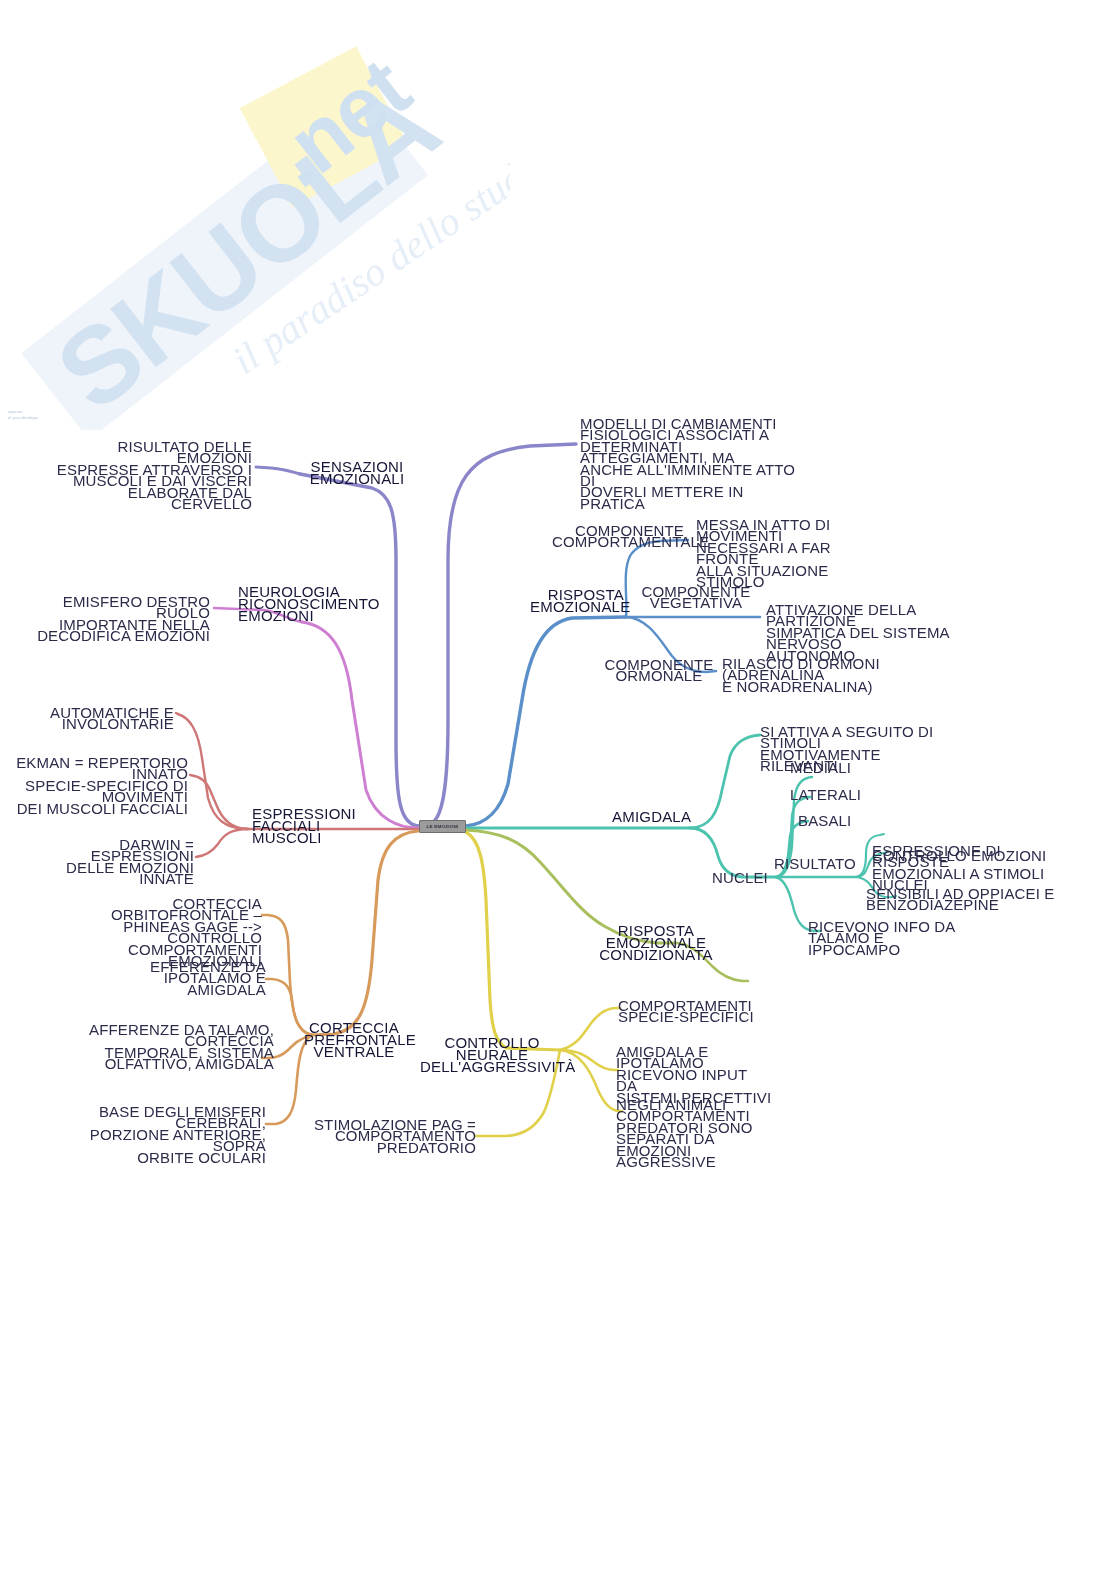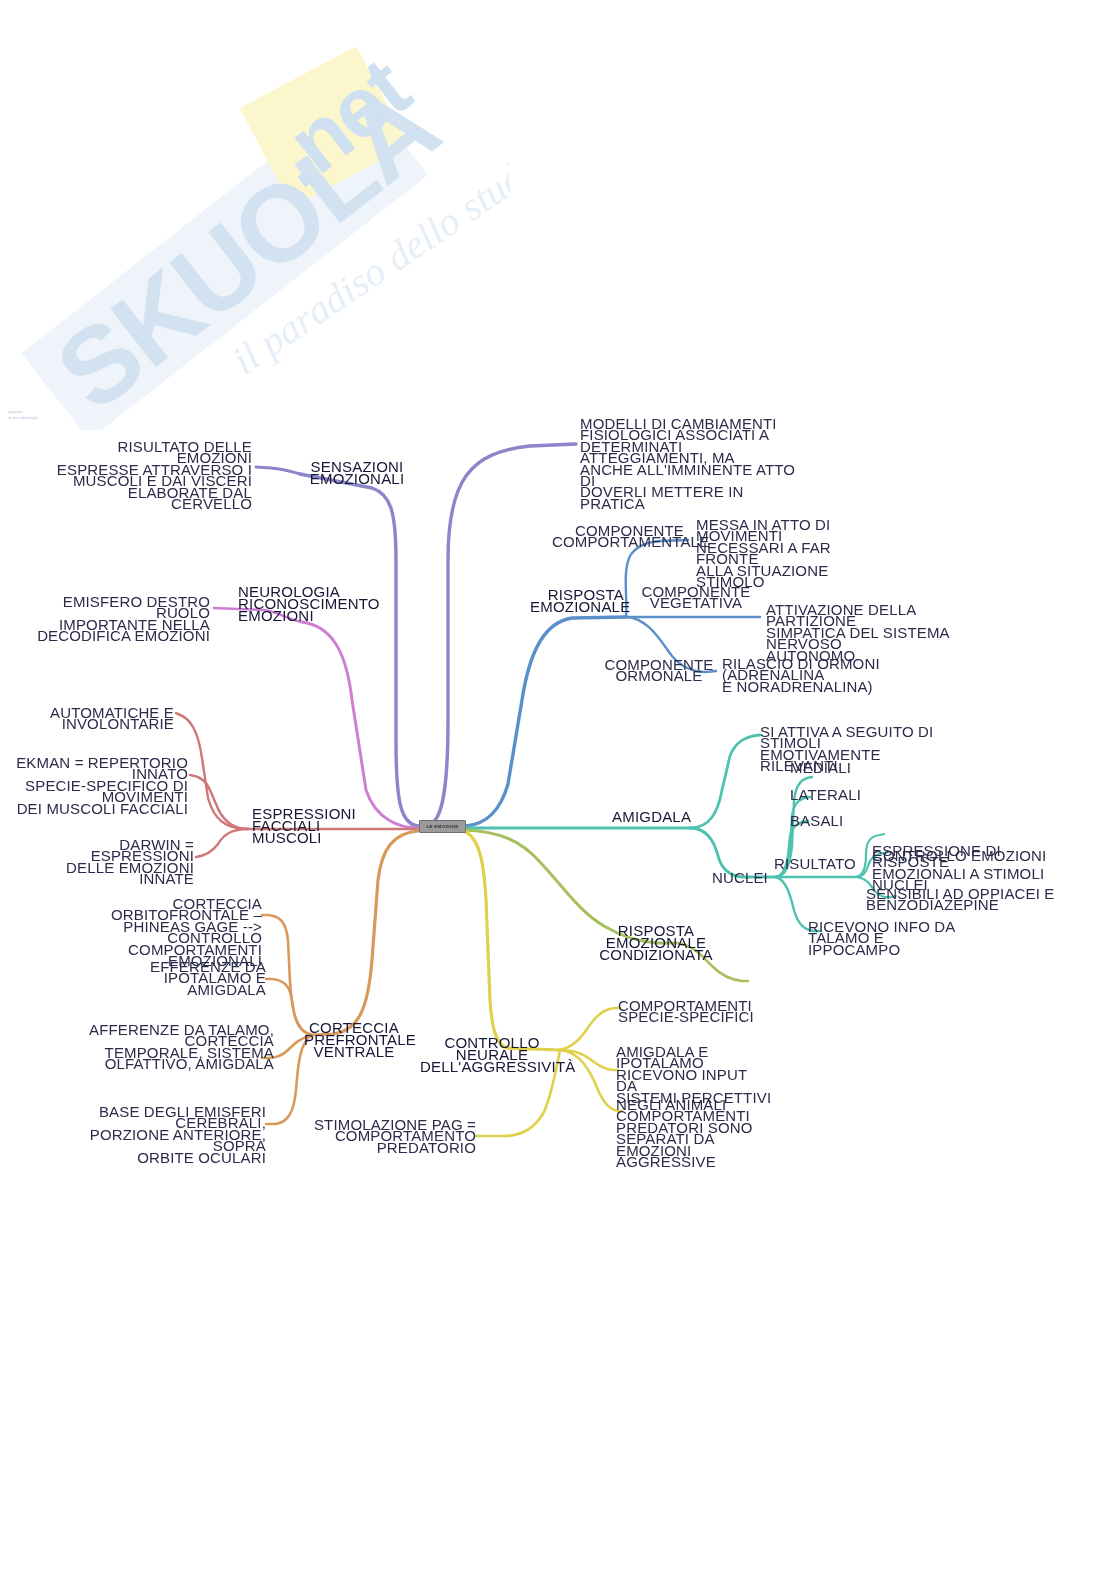--- a/index.html
+++ b/index.html
@@ -218,21 +218,21 @@
 ORMONALE</div>
   <div class="node l" style="left:722px; top:658px; width:212px;">RILASCIO DI ORMONI (ADRENALINA
 E NORADRENALINA)</div>
 
   <div class="node lead l" style="left:612px; top:811px; width:90px;">AMIGDALA</div>
   <div class="node l" style="left:760px; top:726px; width:200px;">SI ATTIVA A SEGUITO DI STIMOLI
 EMOTIVAMENTE RILEVANTI</div>
   <div class="node l" style="left:712px; top:872px; width:60px;">NUCLEI</div>
   <div class="node l" style="left:790px; top:762px; width:70px;">MEDIALI</div>
   <div class="node l" style="left:790px; top:789px; width:70px;">LATERALI</div>
-  <div class="node l" style="left:790px; top:815px; width:70px;">BASALI</div>
+  <div class="node l" style="left:790px; top:815px; width:70px;padding-left:8px;">BASALI</div>
   <div class="node l" style="left:774px; top:858px; width:76px;">RISULTATO</div>
   <div class="node l" style="left:872px; top:820px; width:180px;margin-top:30px;">CONTROLLO EMOZIONI</div>
   <div class="node l" style="left:872px; top:845px; width:190px;">ESPRESSIONE DI RISPOSTE
 EMOZIONALI A STIMOLI NUCLEI</div>
   <div class="node l" style="left:866px; top:888px; width:216px;">SENSIBILI AD OPPIACEI E BENZODIAZEPINE</div>
   <div class="node l" style="left:808px; top:921px; width:160px;">RICEVONO INFO DA
 TALAMO E IPPOCAMPO</div>
 
   <div class="node lead c" style="left:596px; top:925px; width:120px;">RISPOSTA
 EMOZIONALE

